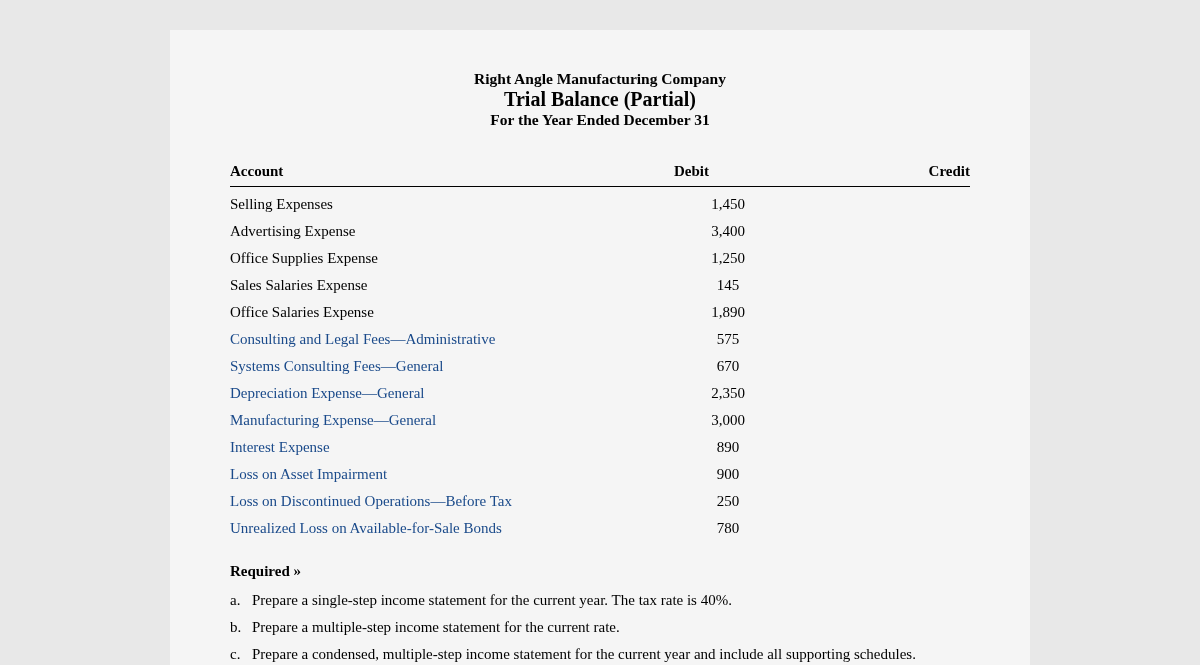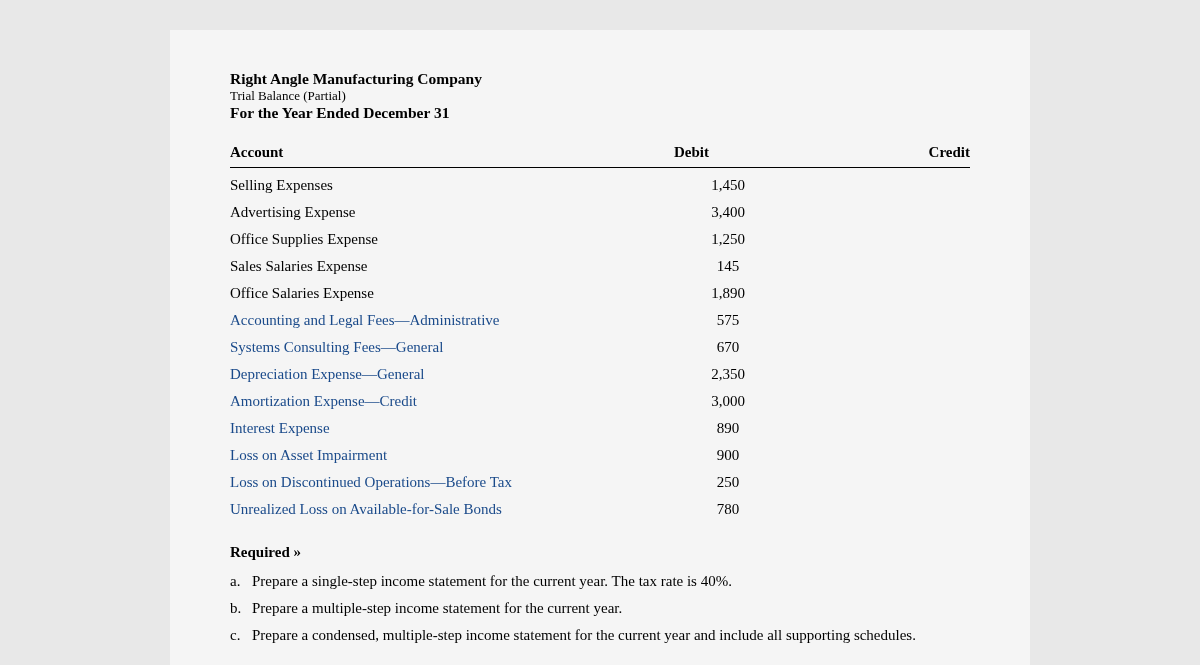--- a/index.html
+++ b/index.html
@@ -20,32 +20,33 @@
       padding: 30px 20px;
     }
 
     .page-container {
       background-color: #f5f5f5;
       width: 860px;
       padding: 40px 60px 50px 60px;
     }
 
     .report-header {
-      margin-bottom: 16px;
+      text-align: center;
+      margin-bottom: 28px;
     }
 
     .report-header .company-name {
       font-weight: bold;
       font-size: 15.5px;
       display: block;
     }
 
     .report-header .report-title {
-      font-weight: normal;
-      font-size: 13px;
+      font-weight: bold;
+      font-size: 20px;
       display: block;
     }
 
     .report-header .report-period {
       font-weight: bold;
       font-size: 15.5px;
       display: block;
     }
 
     .trial-balance-table {
@@ -184,36 +185,36 @@
           <td class="col-account black">Sales Salaries Expense</td>
           <td class="col-debit">145</td>
           <td class="col-credit"></td>
         </tr>
         <tr>
           <td class="col-account black">Office Salaries Expense</td>
           <td class="col-debit">1,890</td>
           <td class="col-credit"></td>
         </tr>
         <tr>
-          <td class="col-account">Accounting and Legal Fees—Administrative</td>
+          <td class="col-account">Consulting and Legal Fees—Administrative</td>
           <td class="col-debit">575</td>
           <td class="col-credit"></td>
         </tr>
         <tr>
           <td class="col-account">Systems Consulting Fees—General</td>
           <td class="col-debit">670</td>
           <td class="col-credit"></td>
         </tr>
         <tr>
           <td class="col-account">Depreciation Expense—General</td>
           <td class="col-debit">2,350</td>
           <td class="col-credit"></td>
         </tr>
         <tr>
-          <td class="col-account">Amortization Expense—Credit</td>
+          <td class="col-account">Manufacturing Expense—General</td>
           <td class="col-debit">3,000</td>
           <td class="col-credit"></td>
         </tr>
         <tr>
           <td class="col-account">Interest Expense</td>
           <td class="col-debit">890</td>
           <td class="col-credit"></td>
         </tr>
         <tr>
           <td class="col-account">Loss on Asset Impairment</td>
@@ -235,21 +236,21 @@
 
   <div class="required-section">
     <div class="required-title">Required »</div>
     <ul class="required-list" id="required-list">
     <li>
           <span class="list-label">a.  </span>
           <span class="list-text">Prepare a single-step income statement for the current year. The tax rate is 40%.</span>
         </li>
         <li>
           <span class="list-label">b.  </span>
-          <span class="list-text">Prepare a multiple-step income statement for the current year.</span>
+          <span class="list-text">Prepare a multiple-step income statement for the current rate.</span>
         </li>
         <li>
           <span class="list-label">c.  </span>
           <span class="list-text">Prepare a condensed, multiple-step income statement for the current year and include all supporting schedules.</span>
         </li>
       </ul>
   </div>
 
 </div>
 

